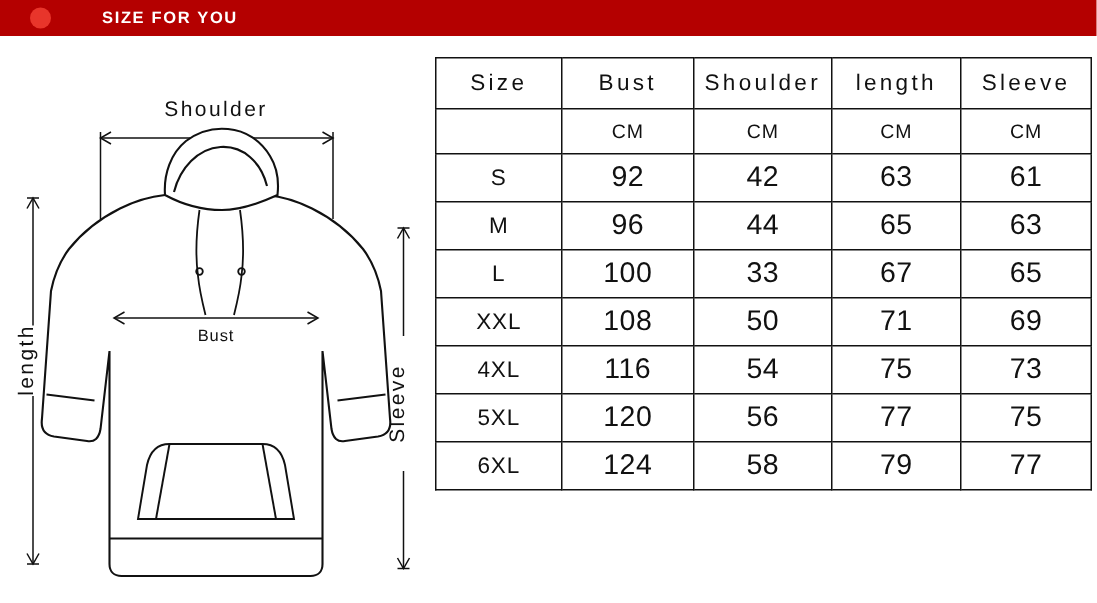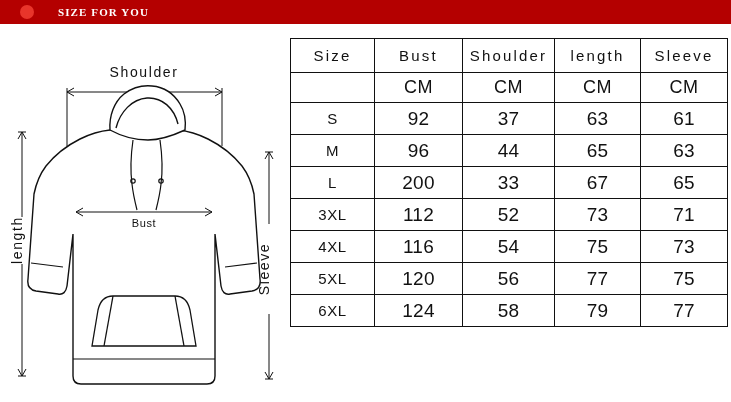--- a/index.html
+++ b/index.html
@@ -28,26 +28,26 @@
   }
   .header-dot {
     width: 14px;
     height: 14px;
     border-radius: 50%;
     background: #e8352b;
     margin-left: 20px;
     flex: none;
   }
   .header-title {
-    margin-left: 24px;
+    margin-left: 34px;
     color: #ffffff;
     font-size: 11px;
     font-weight: bold;
     letter-spacing: 1.1px;
-    font-family: Liberation Serif, serif;
+    font-family: Liberation Sans, sans-serif;
   }
 
   
   .diagram {
     position: absolute;
     left: 0;
     top: 24px;
     width: 288px;
     height: 378px;
   }
@@ -92,21 +92,21 @@
     color: #111111;
     height: 31px;
     padding: 0;
   }
   table.size-table tr.head td {
     font-size: 15px;
     letter-spacing: 2.2px;
     height: 33px;
   }
   table.size-table tr.unit td {
-    font-size: 18px;
+    font-size: 13px;
     height: 29px;
     letter-spacing: 0.5px;
   }
   table.size-table tr.data td {
     font-size: 19px;
     letter-spacing: 0.3px;
   }
   table.size-table tr.data td.szcell {
     font-size: 15px;
     letter-spacing: 0.6px;
@@ -244,44 +244,44 @@
         <td></td>
         <td>CM</td>
         <td>CM</td>
         <td>CM</td>
         <td>CM</td>
       </tr>
 
       <tr class="data">
         <td class="szcell">S</td>
         <td>92</td>
-        <td>37</td>
+        <td>42</td>
         <td>63</td>
         <td>61</td>
       </tr>
       <tr class="data">
         <td class="szcell">M</td>
         <td>96</td>
         <td>44</td>
         <td>65</td>
         <td>63</td>
       </tr>
       <tr class="data">
         <td class="szcell">L</td>
-        <td>200</td>
+        <td>100</td>
         <td>33</td>
         <td>67</td>
         <td>65</td>
       </tr>
       <tr class="data">
-        <td class="szcell">3XL</td>
-        <td>112</td>
-        <td>52</td>
-        <td>73</td>
+        <td class="szcell">XXL</td>
+        <td>108</td>
+        <td>50</td>
         <td>71</td>
+        <td>69</td>
       </tr>
       <tr class="data">
         <td class="szcell">4XL</td>
         <td>116</td>
         <td>54</td>
         <td>75</td>
         <td>73</td>
       </tr>
       <tr class="data">
         <td class="szcell">5XL</td>

